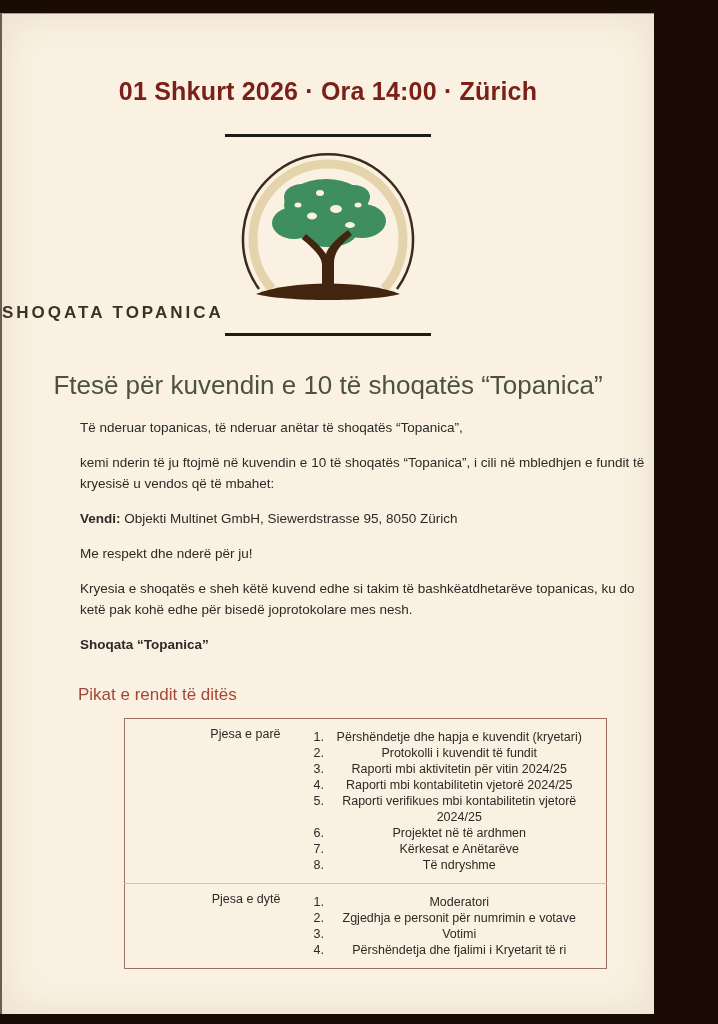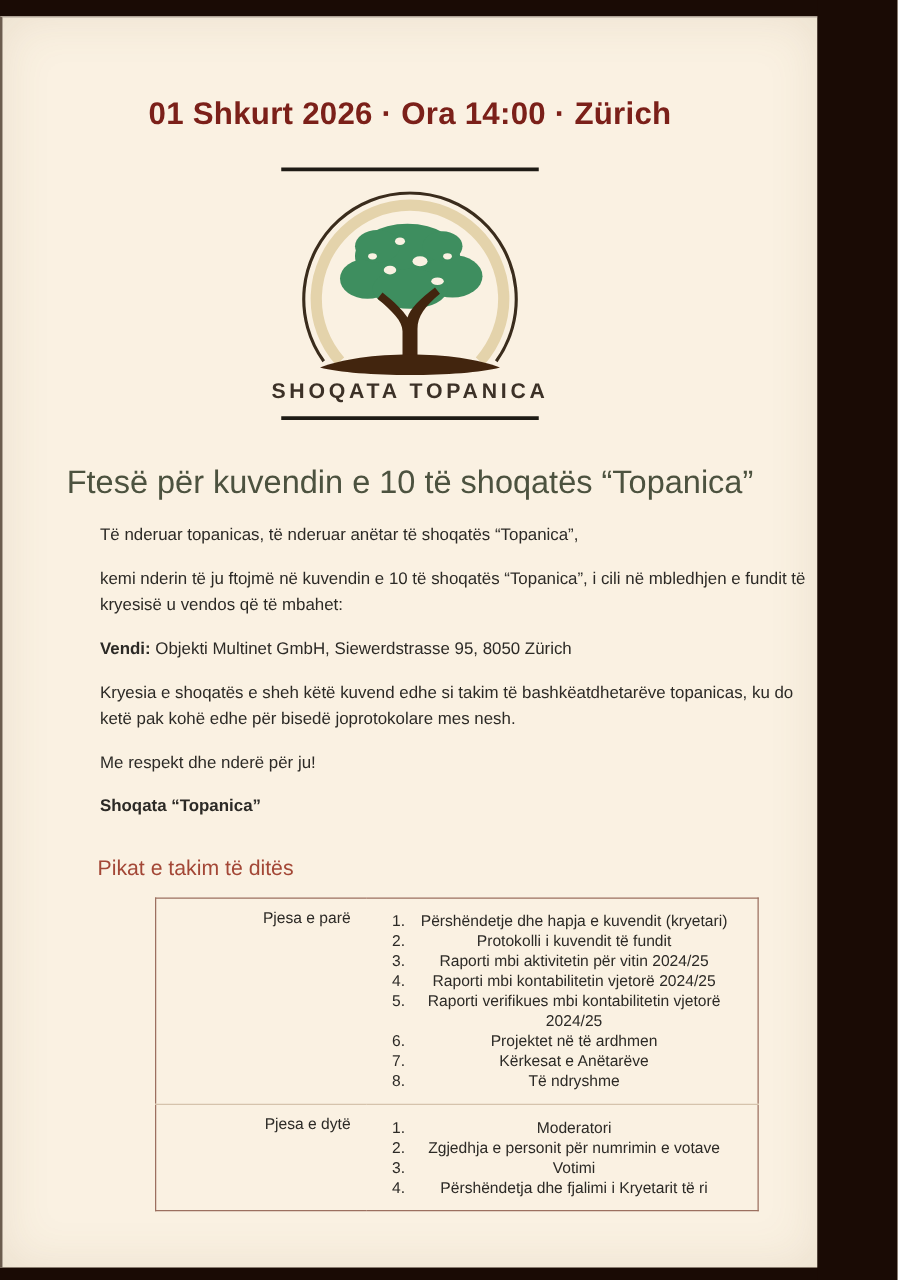--- a/index.html
+++ b/index.html
@@ -47,21 +47,20 @@
   }
   .rule{
     width:206px;height:3px;
     background:var(--rule_black);
     margin:28px auto 0 auto;
   }
   .rule.second{margin-top:10px;}
   .emblem{display:block;margin:16px auto 0 auto;}
   .assoc-name{
     margin-top:2px;
-    text-align:center;
     font-size:17px;
     font-weight:bold;
     letter-spacing:3px;
     color:var(--name_brown);
   }
   .invite-heading{
     margin-top:34px;
     text-align:center;
     font-size:26px;
     font-weight:500;
@@ -147,26 +146,26 @@
     <div class="assoc-name">SHOQATA TOPANICA</div>
 
     <div class="rule second"></div>
 
     <h1 class="invite-heading">Ftesë për kuvendin e 10 të shoqatës “Topanica”</h1>
 
     <div class="body-copy">
       <p>Të nderuar topanicas, të nderuar anëtar të shoqatës “Topanica”,</p>
       <p>kemi nderin të ju ftojmë në kuvendin e 10 të shoqatës “Topanica”, i cili në mbledhjen e fundit të kryesisë u vendos që të mbahet:</p>
       <p><span class="bold">Vendi:</span><span> Objekti Multinet GmbH, Siewerdstrasse 95, 8050 Zürich</span></p>
+      <p>Me respekt dhe nderë për ju!</p>
       <p>Kryesia e shoqatës e sheh këtë kuvend edhe si takim të bashkëatdhetarëve topanicas, ku do ketë pak kohë edhe për bisedë joprotokolare mes nesh.</p>
-      <p>Me respekt dhe nderë për ju!</p>
       <p class="bold">Shoqata “Topanica”</p>
     </div>
 
-    <div class="agenda-heading">Pikat e takim të ditës</div>
+    <div class="agenda-heading">Pikat e rendit të ditës</div>
 
     <table class="agenda">
       <tbody>
         <tr>
           <td class="part">Pjesa e parë</td>
           <td>
             <ol>
                 <li>Përshëndetje dhe hapja e kuvendit (kryetari)</li>
                 <li>Protokolli i kuvendit të fundit</li>
                 <li>Raporti mbi aktivitetin për vitin 2024/25</li>

